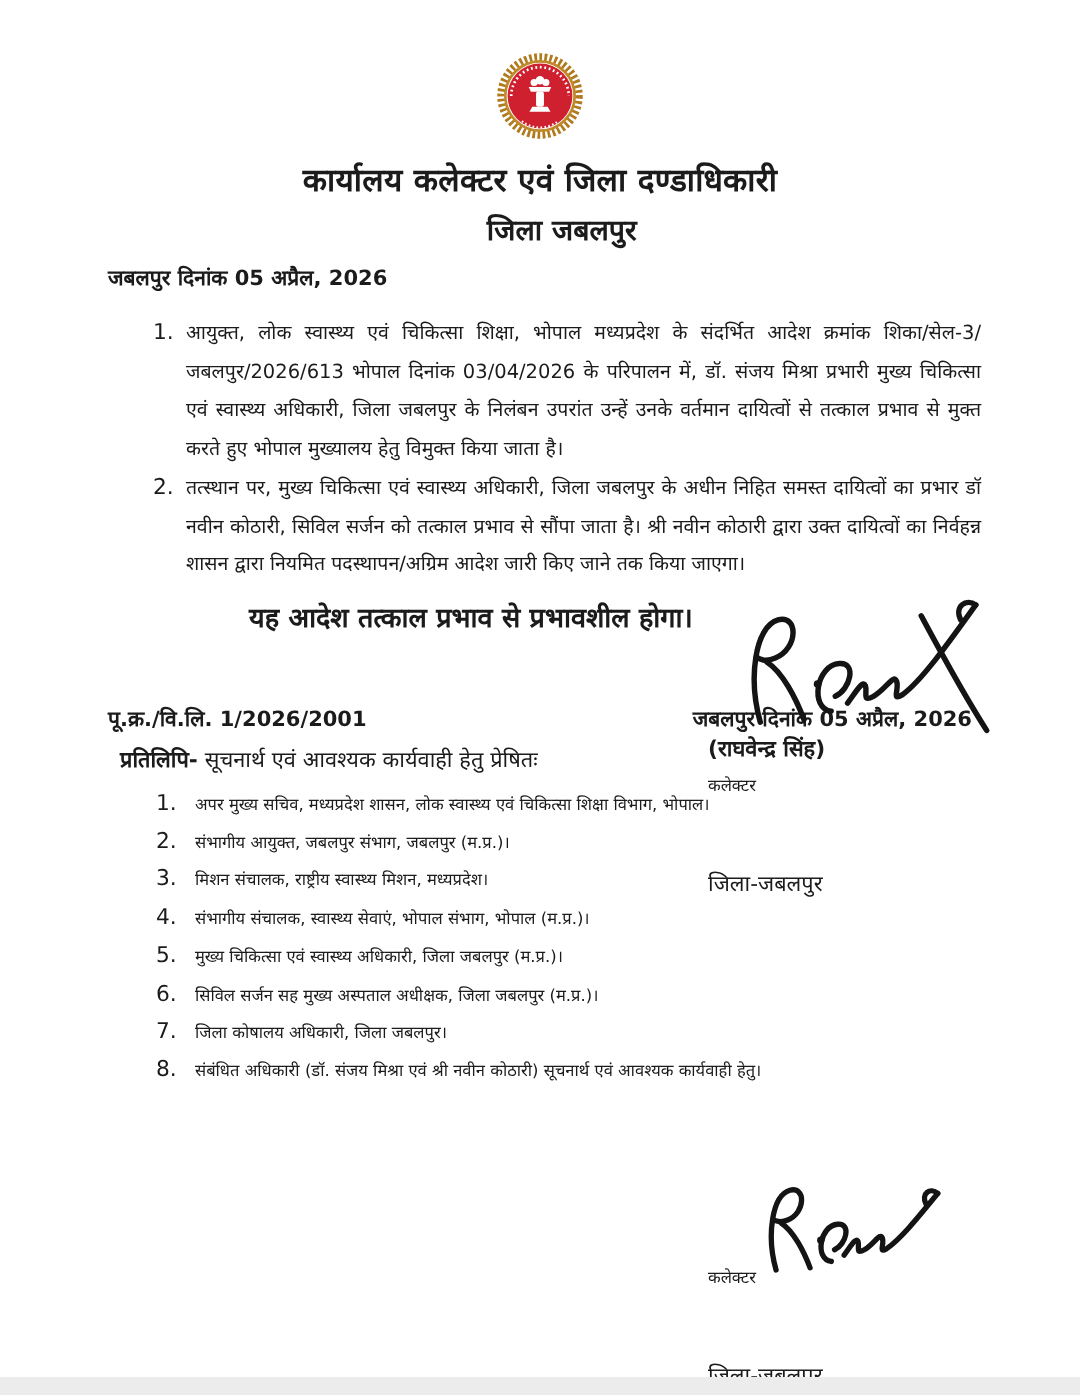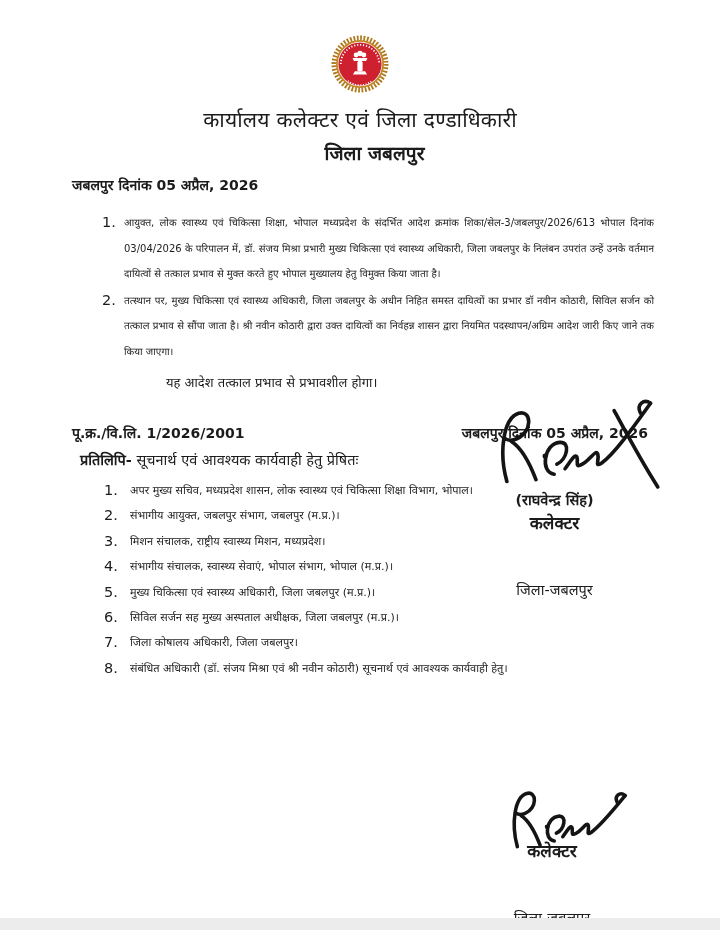--- a/index.html
+++ b/index.html
@@ -7,44 +7,44 @@
     position:relative;
     width:720px;height:930px;
     margin:0 auto;
     background:#ffffff;
     font-family:"DejaVu Sans", sans-serif;
     color:#1b1b1b;
     overflow:hidden;
   }
   .hdr{ text-align:center; padding-top:34px; }
   .emblem{ display:inline-block; }
-  .office-title{ font-size:21px; font-weight:normal; margin-top:7px; letter-spacing:.2px;}
+  .office-title{ font-size:21px; font-weight:bold; margin-top:7px; letter-spacing:.2px;}
   .district-title{ font-size:19px; font-weight:bold; margin-top:7px;margin-left:29px; }
   .order-label{ font-size:16px; font-weight:bold; margin-top:5px; }
   .refrow{
     display:flex; justify-content:space-between;
     padding:0 72px 0 72px;
     font-weight:bold; font-size:14px;
     margin-top:9px;
   }
   .paras{ margin:16px 66px 0 102px; }
   .para{ display:flex; margin-bottom:1px; }
   .para .num{ width:22px; flex:0 0 22px; font-size:14.5px; line-height:25.5px;}
-  .para .txt{ flex:1; text-align:justify; font-size:10px; line-height:25.5px; }
-  .effective{ margin:9px 0 0 166px; font-size:13px; }
-  .sigblock{ position:absolute; text-align:center; }
+  .para .txt{ flex:1; text-align:justify; font-size:13px; line-height:25.5px; }
+  .effective{ margin:9px 0 0 166px; font-size:18px;font-weight:bold; }
+  .sigblock{ position:absolute; }
   .sig1-text{ left:472px; top:489px; width:165px; }
   .sig2-text{ left:472px; top:840px; width:160px; }
   .sig-name{ font-weight:bold; font-size:14.5px; line-height:23px; }
-  .sig-desig{ font-weight:bold; font-size:17px; line-height:23px; }
+  .sig-desig{ font-weight:normal; font-size:11px; line-height:23px; }
   .sig-dist{ font-size:14.5px; line-height:23px;margin-top:44px; }
   .sig-svg{ position:absolute; }
   .sig1-svg{ left:478px; top:396px; }
   .sig2-svg{ left:492px; top:780px; }
-  .refrow2{ margin-top:32px; }
+  .refrow2{ margin-top:46px; }
   .copyline{ padding:0 72px 0 80px; font-size:14.5px; margin-top:7px; }
   .copyline .b{ font-weight:bold; }
   .rcpts{ list-style:none; margin:9px 60px 0 104px; padding:0; }
   .rcpts .li{ display:flex; }
   .rcpts .num{ width:26px; flex:0 0 26px; font-size:14.5px; line-height:25.4px; }
   .rcpts .txt{ flex:1; font-size:11px; line-height:25.4px; white-space:nowrap; overflow:hidden;}
   .bottom-band{ position:absolute; left:0; bottom:0; width:100%; height:12px; background:#ececec; }
 </style>
 </head>
 <body>

